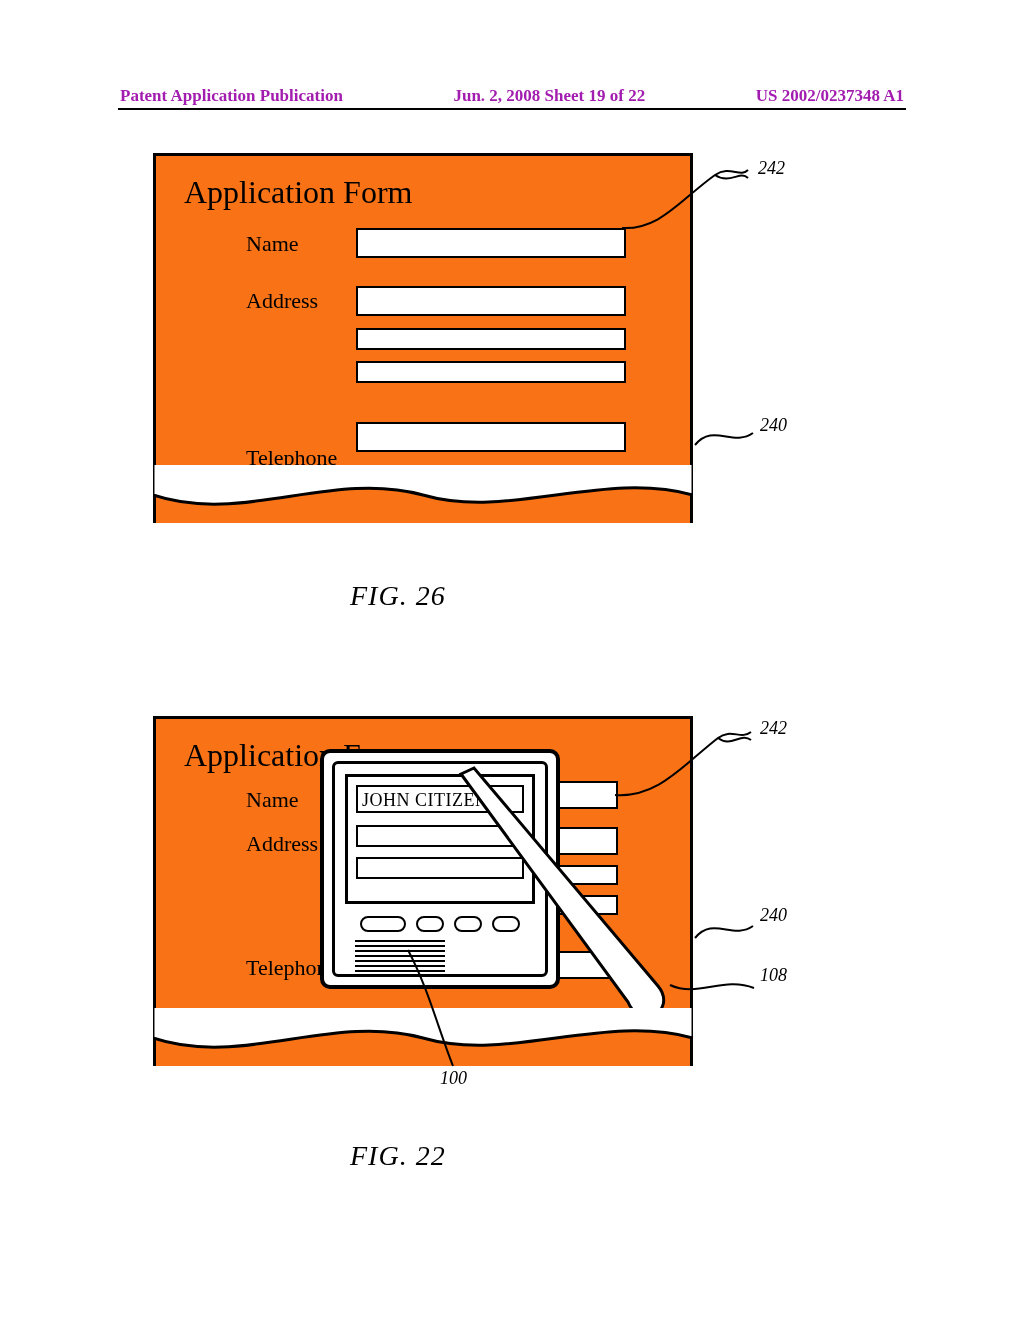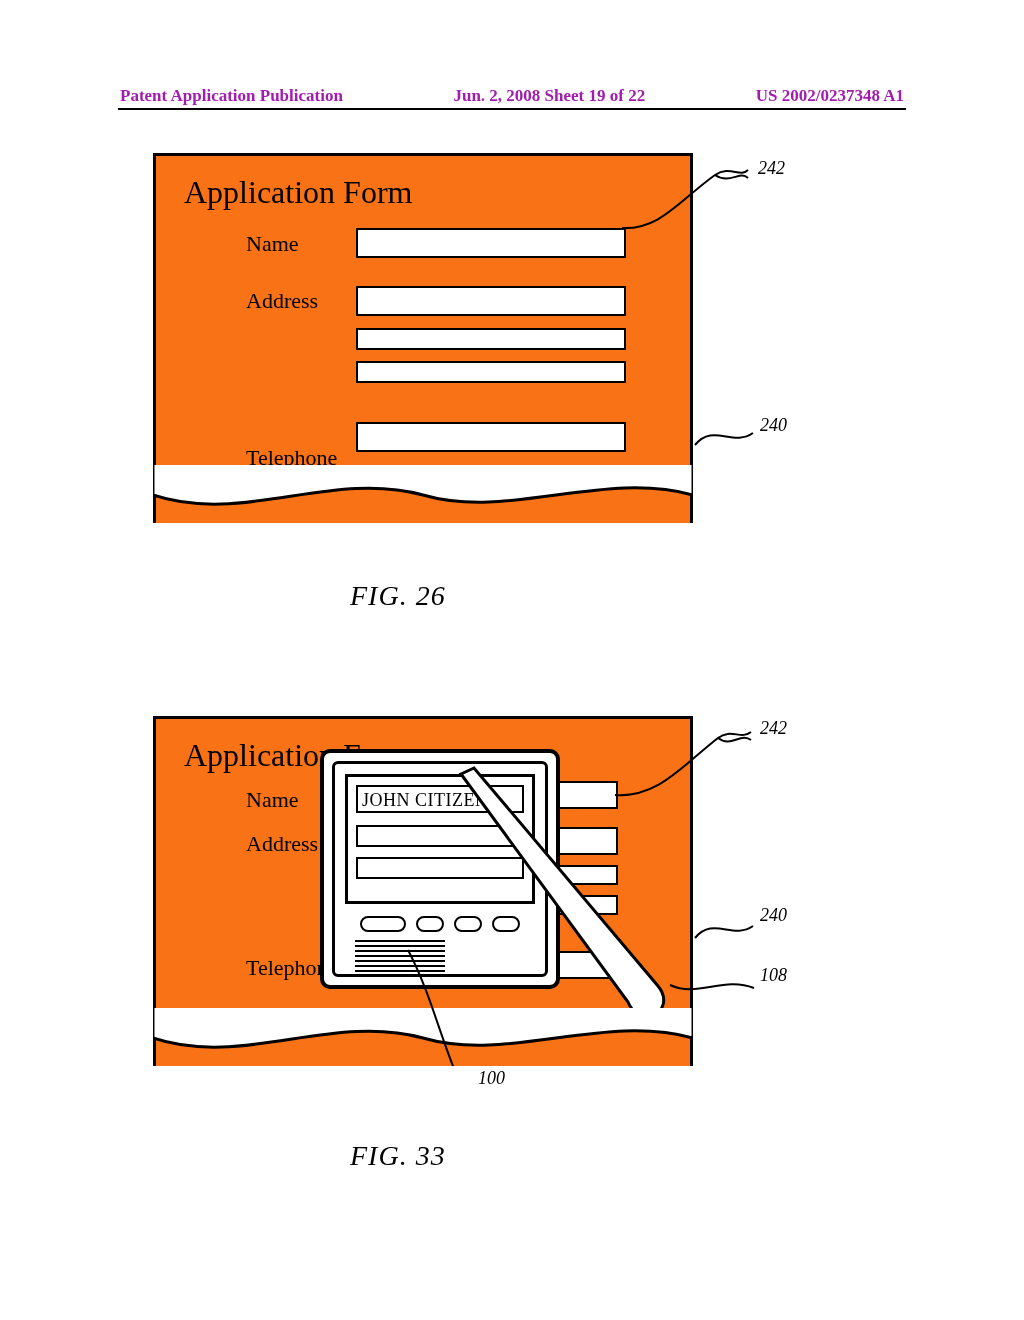--- a/index.html
+++ b/index.html
@@ -274,17 +274,17 @@
   <div class="ref" style="left:760px; top:905px;">240</div>
 
   <svg class="lead" style="left:668px; top:970px;" width="95" height="40">
     <path d="M2,15 C30,28 55,6 86,18" fill="none" stroke="#000" stroke-width="2"></path>
   </svg>
   <div class="ref" style="left:760px; top:965px;">108</div>
 
   <svg class="lead" style="left:398px; top:948px;" width="70" height="130">
     <path d="M10,2 C30,40 40,80 55,118" fill="none" stroke="#000" stroke-width="2"></path>
   </svg>
-  <div class="ref" style="left:440px; top:1068px;margin-left:38px;">100</div>
-
-  <div id="cap27" class="figcap">FIG. 33</div>
+  <div class="ref" style="left:440px; top:1068px;">100</div>
+
+  <div id="cap27" class="figcap">FIG. 22</div>
 
 </div>
 
 </body></html>

